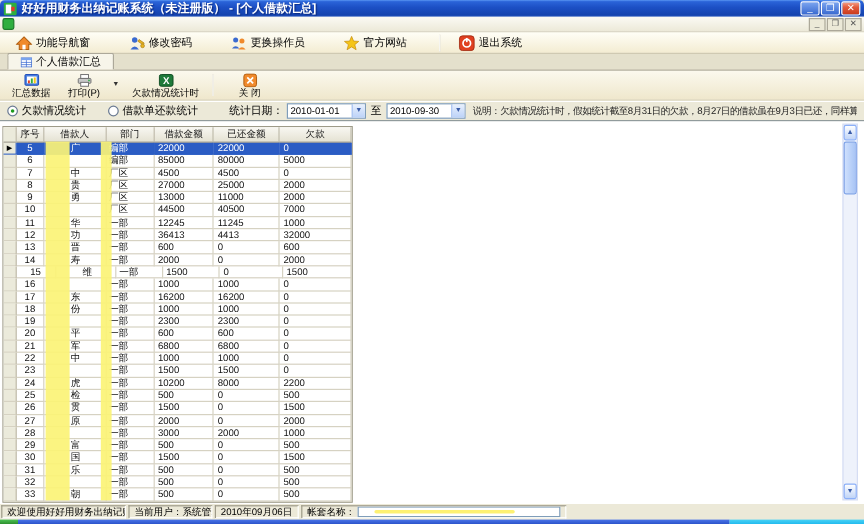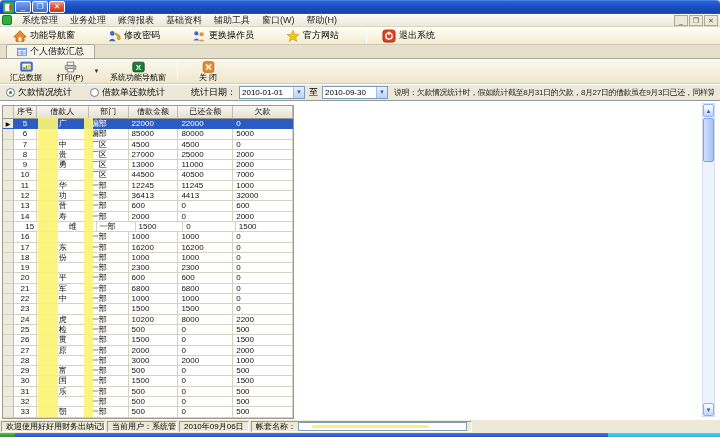--- a/index.html
+++ b/index.html
@@ -119,28 +119,28 @@
 </style>
 </head>
 <body>
 
 <div id="titlebar" class="abs">
   <svg class="icon" width="11" height="11" viewBox="0 0 12 12">
       <rect x="0" y="0" width="12" height="12" rx="2" fill="#2fae3f"></rect>
       <rect x="2" y="2" width="5" height="8" fill="#fff"></rect>
       <rect x="7" y="4" width="3" height="4" fill="#e8372c"></rect>
     </svg>
+  <span id="title-text">好好用财务出纳记账系统（未注册版） - [个人借款汇总]</span>
   <span class="winbtn">_</span>
   <span class="winbtn">❐</span>
   <span class="winbtn close">✕</span>
 </div>
 
 <div id="menubar" class="abs">
   <span class="mdi-sys-icon"></span>
-  <span id="menu-items"><span class="menu-item">系统管理</span><span class="menu-item">业务处理</span><span class="menu-item">账簿报表</span><span class="menu-item">基础资料</span><span class="menu-item">辅助工具</span><span class="menu-item">窗口(W)</span><span class="menu-item">帮助(H)</span></span>
   <span id="mdi-btns">
     <span class="mdibtn">_</span>
     <span class="mdibtn">❐</span>
     <span class="mdibtn">✕</span>
   </span>
 </div>
 
 <div id="toolbar" class="abs">
     <span class="tb-btn">
       <span class="icon">
@@ -234,21 +234,21 @@
       <span class="lbl">打印(P)</span>
     </span>
     <span class="stb-split">▼</span>
     <span class="stb-btn">
       <span class="icon">
         <svg width="13" height="12" viewBox="0 0 16 14">
           <rect x="1" y="1" width="14" height="12" rx="2" fill="#1f7a3a" stroke="#0e4c22"></rect>
           <text x="8" y="11" font-size="10" font-family="sans-serif" fill="#fff" text-anchor="middle" font-weight="bold">X</text>
         </svg>
       </span>
-      <span class="lbl">系统功能导航窗</span>
+      <span class="lbl">欠款情况统计时</span>
     </span>
     <span class="stb-sep"></span>
     <span class="stb-btn">
       <span class="icon">
         <svg width="13" height="12" viewBox="0 0 16 14">
           <rect x="1.5" y="0.5" width="13" height="13" rx="2.5" fill="#f08a2c" stroke="#b05e10"></rect>
           <path d="M5 4 L11 10 M11 4 L5 10" stroke="#fff" stroke-width="1.8"></path>
         </svg>
       </span>
       <span class="lbl">关 闭</span>

